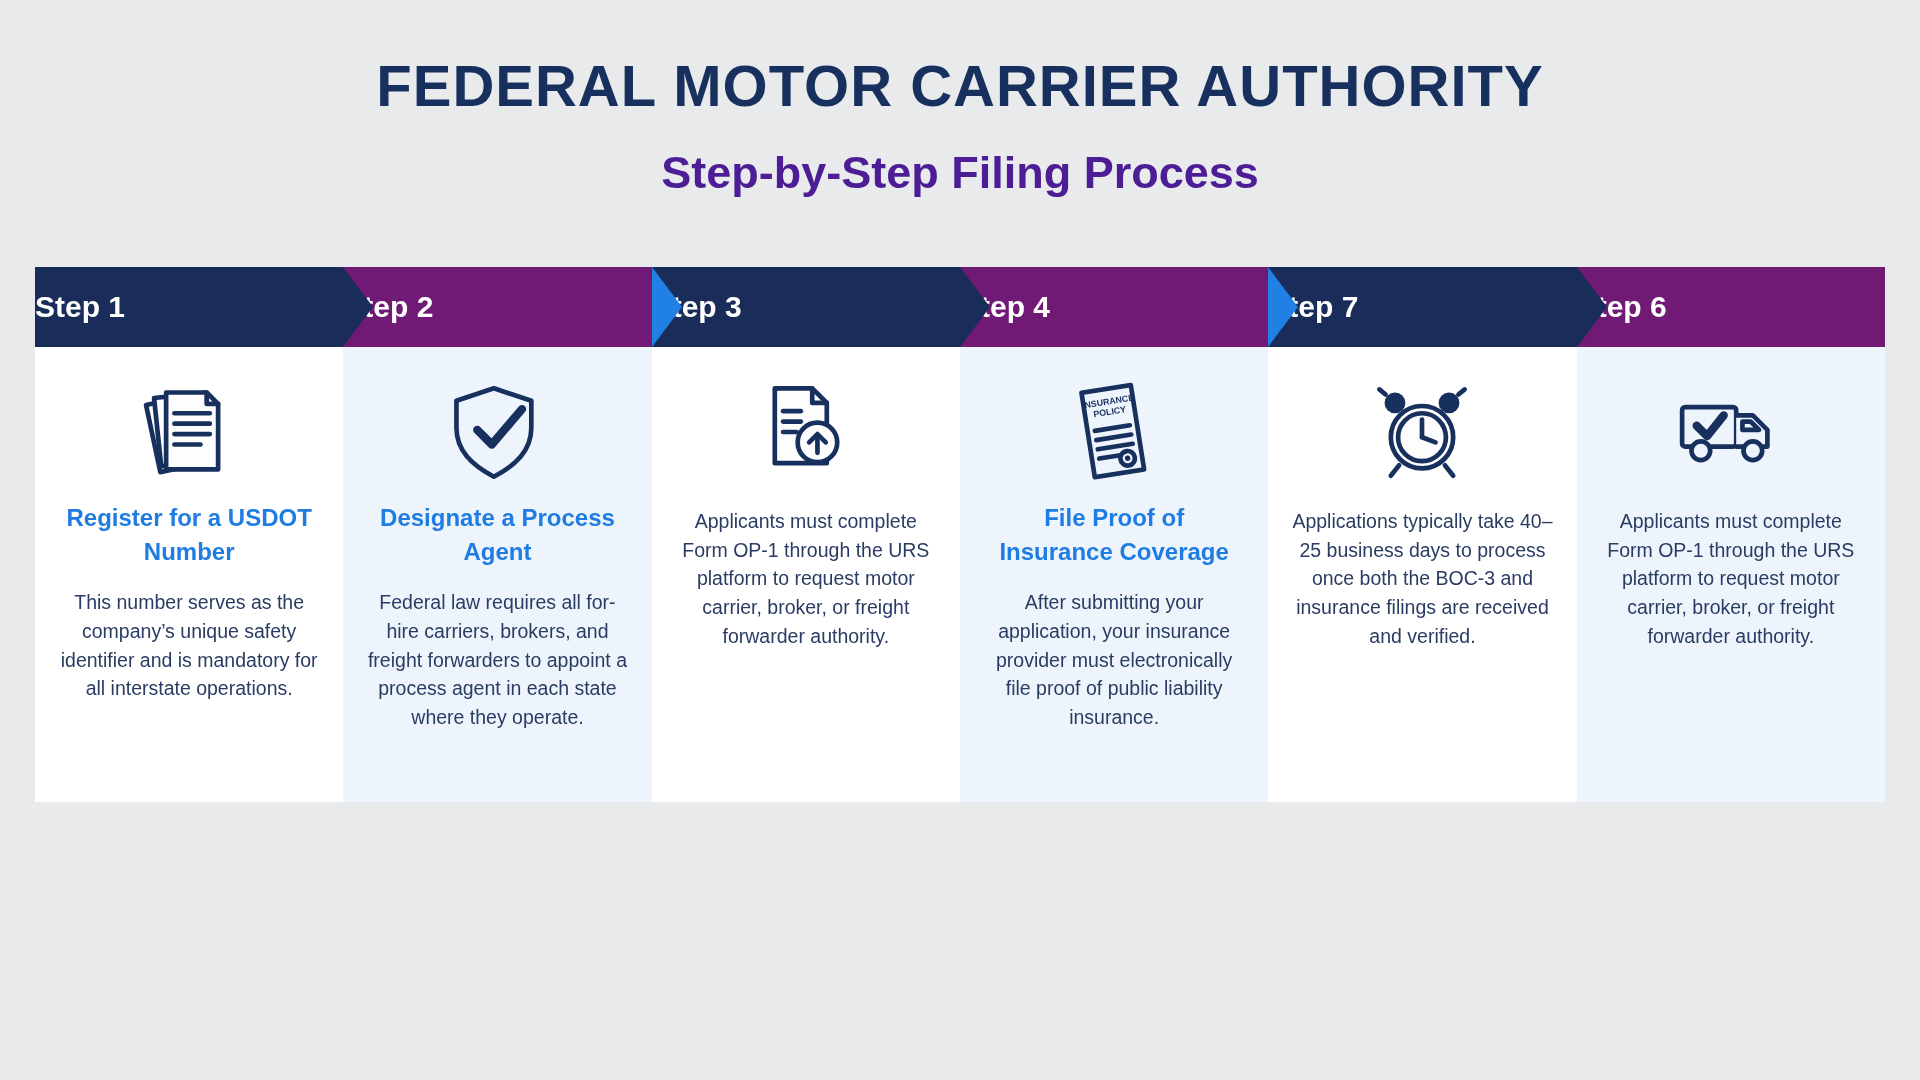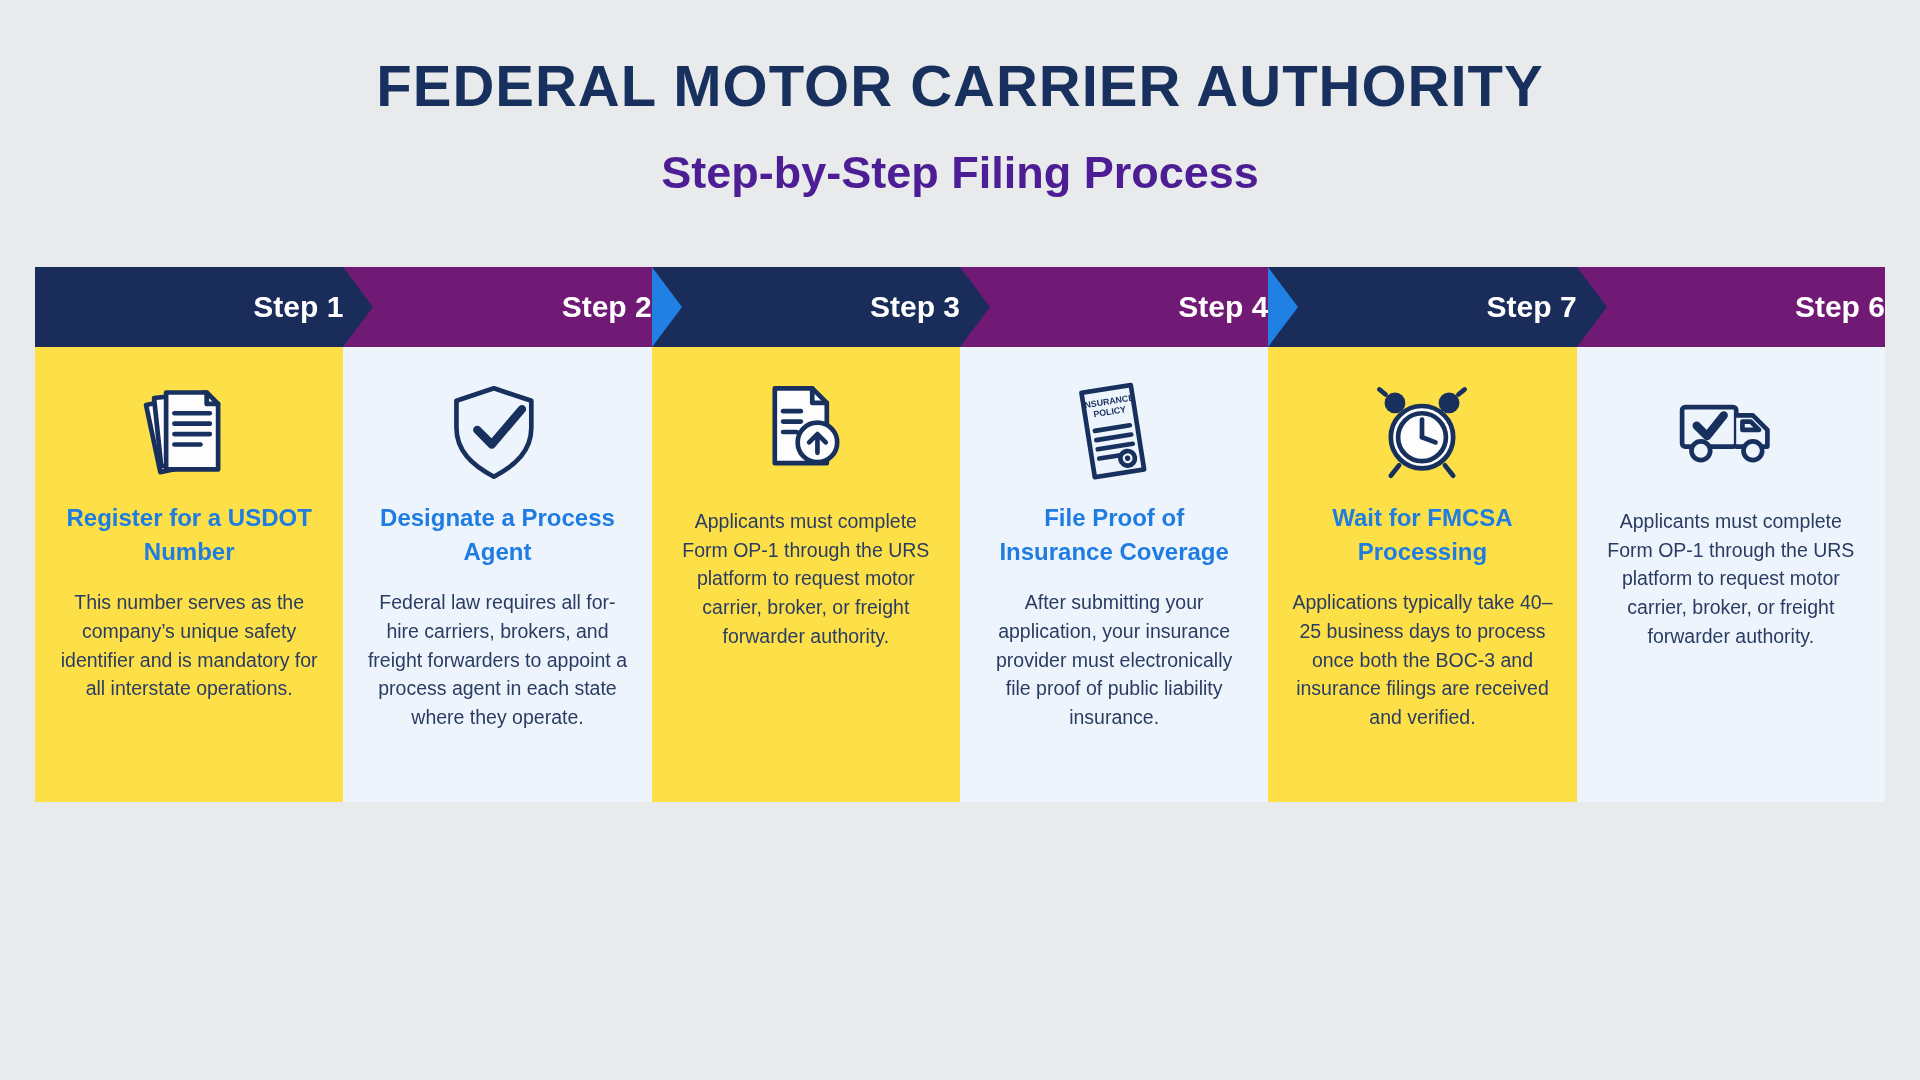--- a/index.html
+++ b/index.html
@@ -39,21 +39,21 @@
   .step-col:nth-child(3) { z-index: 4; }
   .step-col:nth-child(4) { z-index: 3; border-radius: 20px; }
   .step-col:nth-child(5) { z-index: 2; }
   .step-col:nth-child(6) { z-index: 1; }
 
   .band {
     position: relative;
     height: 80px;
     display: flex;
     align-items: center;
-    justify-content: flex-end;
+    justify-content: flex-start;
     color: #ffffff;
     font-size: 30px;
     font-weight: 700;
   }
   .band::after {
     content: "";
     position: absolute;
     right: -30px;
     top: 0;
     width: 0; height: 0;
@@ -64,21 +64,21 @@
   .band.dark::after  { border-left: 30px solid #1a2d5a; }
   .band.blue  { background: #701a75; }
   .band.blue::after  { border-left: 30px solid #2080e4; }
   .step-col:last-child .band::after { display: none; }
 
   .card {
     height: 455px;
     padding: 30px 10px 0 10px;
     text-align: center;
   }
-  .card.white { background: #fde047; }
+  .card.white { background: #ffffff; }
   .card.tint  { background: #eef4fc; }
 
   .icon-wrap {
     height: 110px;
     display: flex;
     align-items: center;
     justify-content: center;
   }
   .icon-wrap svg { height: 104px; width: 120px; }
 
@@ -217,21 +217,20 @@
             <line class="ic" x1="20" y1="14" x2="14" y2="9"></line>
             <line class="ic" x1="90" y1="14" x2="96" y2="9"></line>
             <line class="ic" x1="33" y1="82" x2="25" y2="92"></line>
             <line class="ic" x1="77" y1="82" x2="85" y2="92"></line>
             <circle class="ic ic-bg" cx="55" cy="55" r="30"></circle>
             <circle class="ic" cx="55" cy="55" r="23"></circle>
             <line class="ic" x1="55" y1="55" x2="55" y2="38"></line>
             <line class="ic" x1="55" y1="55" x2="68" y2="60"></line>
           </svg>
         </div>
-        <div class="step-heading">Wait for FMCSA Processing</div>
         <div class="step-body">Applications typically take 40–25 business days to process once both the BOC-3 and insurance filings are received and verified.</div>
       </div>
     </div>
 
     <div class="step-col">
       <div class="band blue">
         <span>Step 6</span>
       </div>
       <div class="card tint">
         <div class="icon-wrap">

